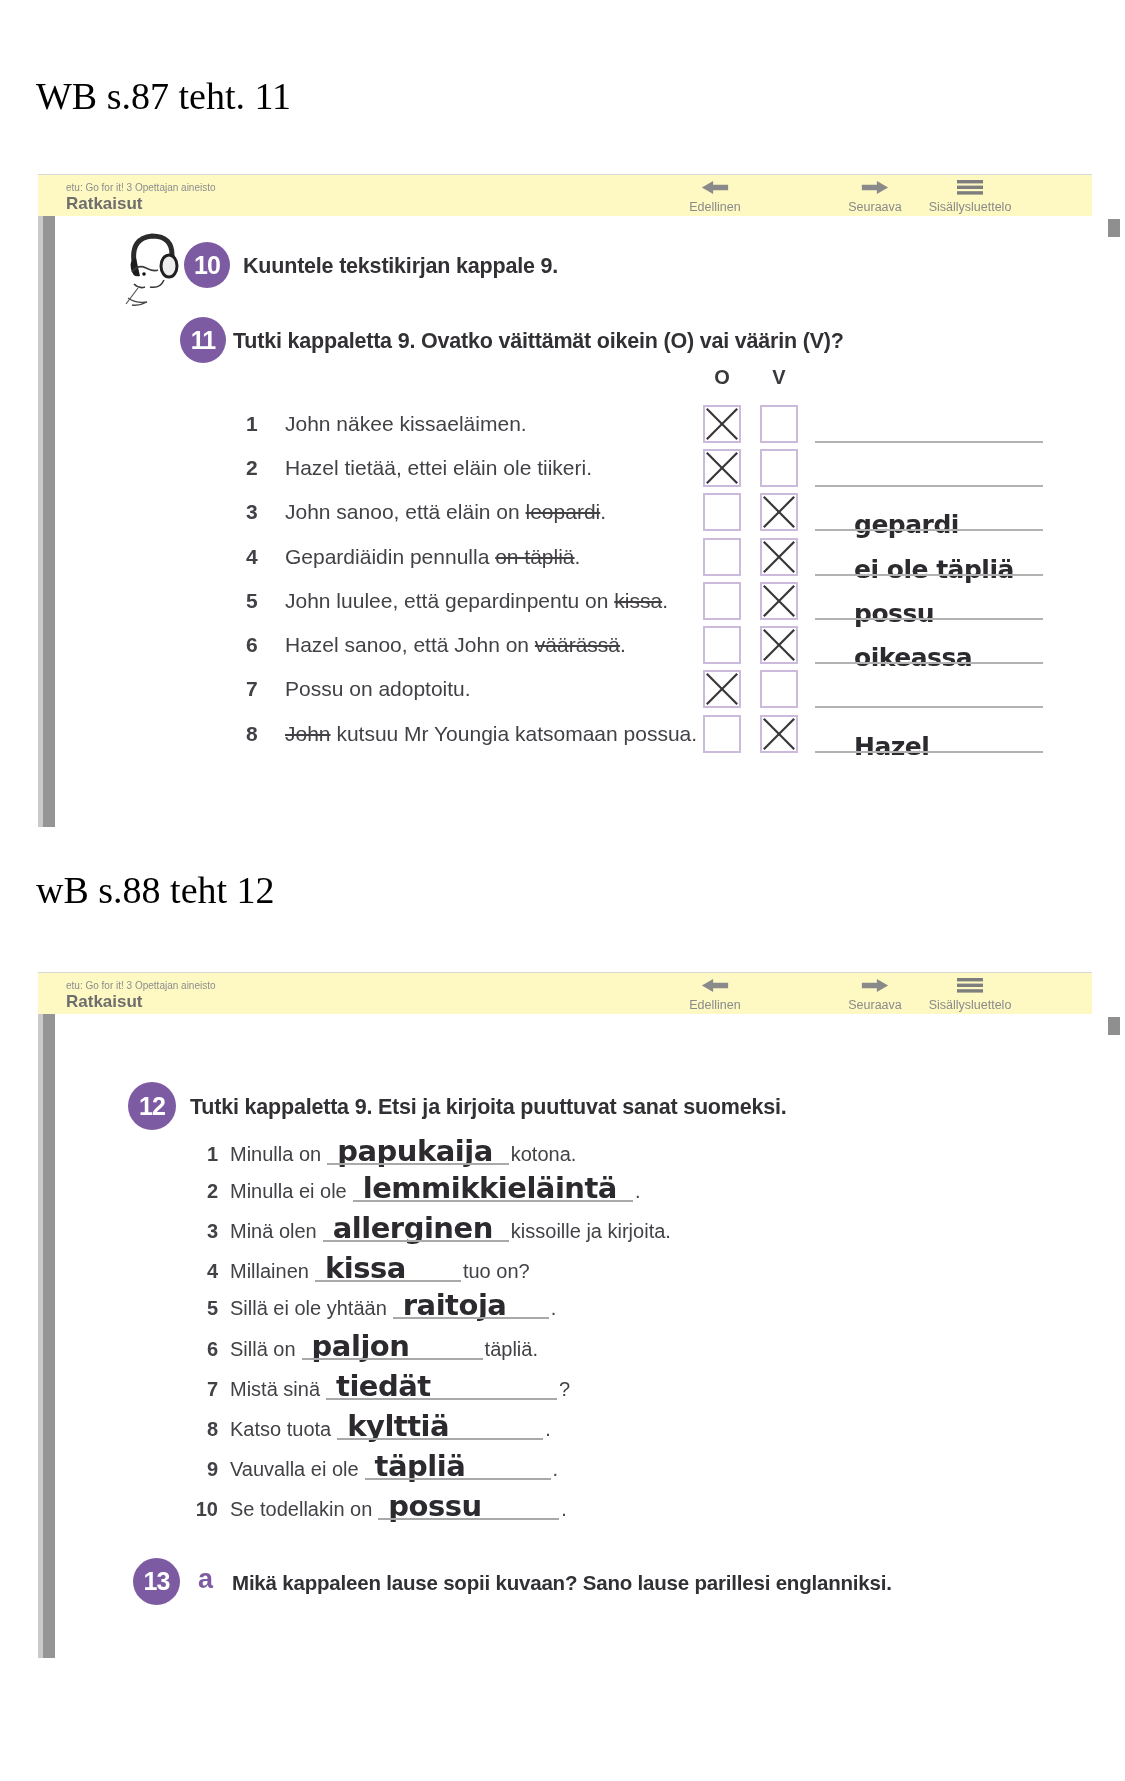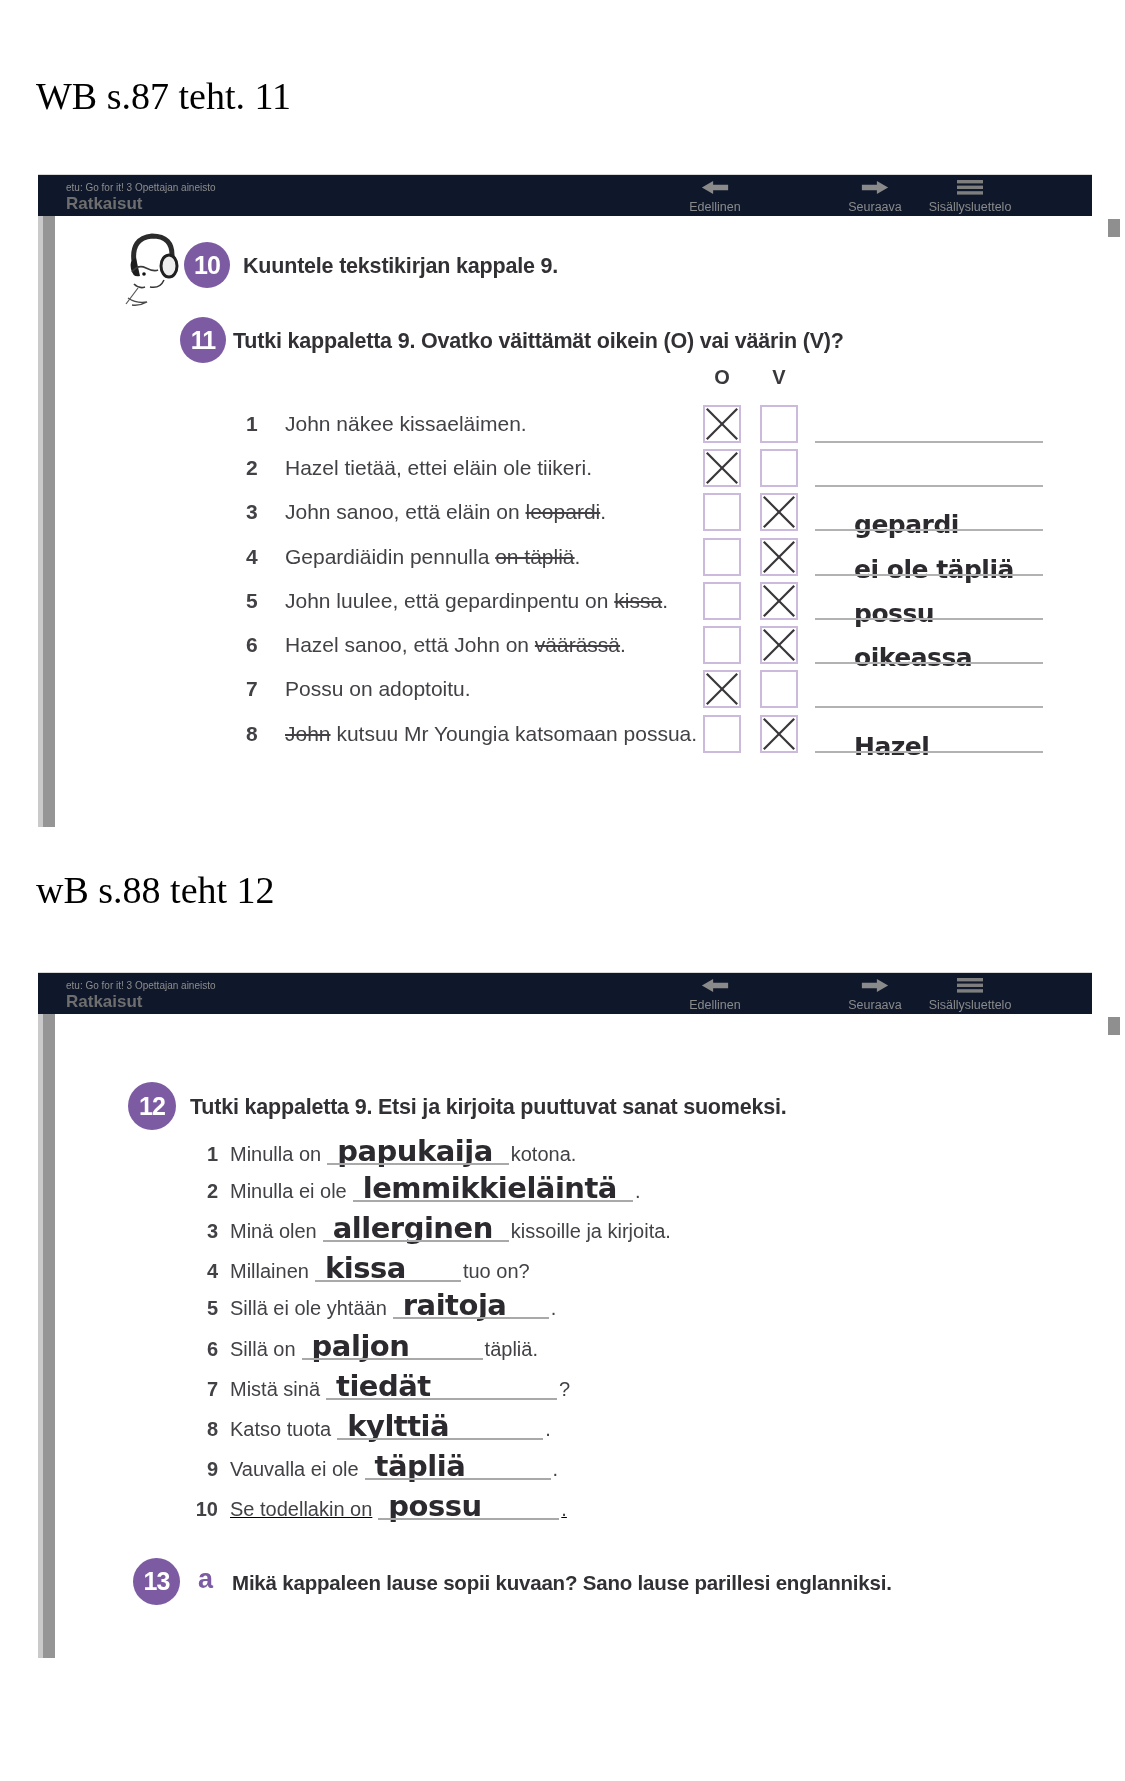--- a/index.html
+++ b/index.html
@@ -16,21 +16,21 @@
   #title-top { top:74px; }
   #title-bottom { top:868px; }
 
   
   .panel { position:absolute; left:38px; width:1054px; background:#fff; }
   #panel-1 { top:174px; height:653px; }
   #panel-2 { top:972px; height:686px; }
 
   .panel-header {
     position:absolute; left:0; top:0; right:0; height:42px;
-    background:#0f172a; border-top:1px solid #d8d8d8;
+    background:#fef9c3; border-top:1px solid #d8d8d8;
   }
   .crumb { position:absolute; left:28px; top:7px; font-size:10px; color:#8d8d8d; white-space:nowrap; }
   .heading { position:absolute; left:28px; top:19px; font-size:17px; font-weight:bold; color:#6e6e6e; }
   .nav-item { position:absolute; top:5px; width:140px; text-align:center; cursor:pointer; }
   .nav-prev { left:607px; } .nav-next { left:767px; } .nav-toc { left:862px; }
   .nav-item svg { display:inline-block; }
   .nav-item .lbl { display:block; margin-top:1px; font-size:12.5px; color:#8a8a8a; }
 
   .panel-body { position:absolute; left:0; right:0; top:42px; bottom:0; background:#fff; }
   .leftbar {
@@ -339,21 +339,21 @@
       </div>
       <div class="ex12-row" style="top:348px;">
         <span class="n">7</span><span class="pre">Mistä sinä</span><span class="blank"><span class="ans">tiedät</span></span><span class="post">?</span>
       </div>
       <div class="ex12-row" style="top:388px;">
         <span class="n">8</span><span class="pre">Katso tuota</span><span class="blank"><span class="ans">kylttiä</span></span><span class="post">.</span>
       </div>
       <div class="ex12-row" style="top:428px;">
         <span class="n">9</span><span class="pre">Vauvalla ei ole</span><span class="blank"><span class="ans">täpliä</span></span><span class="post">.</span>
       </div>
-      <div class="ex12-row" style="top:468px;text-decoration:underline;">
+      <div class="ex12-row" style="top:468px;">
         <span class="n">10</span><span class="pre">Se todellakin on</span><span class="blank"><span class="ans">possu</span></span><span class="post">.</span>
       </div>
     </div>
 
     <div class="circle" style="left:95px; top:544px; width:47px; height:47px; line-height:47px;">13</div>
     <div class="part-a">a</div>
     <div class="instr" style="left:194px; top:557px; font-size:20.5px;">Mikä kappaleen lause sopii kuvaan? Sano lause parillesi englanniksi.</div>
   </div>
 </div>
 <div class="scroll-thumb" id="thumb-2"></div>

